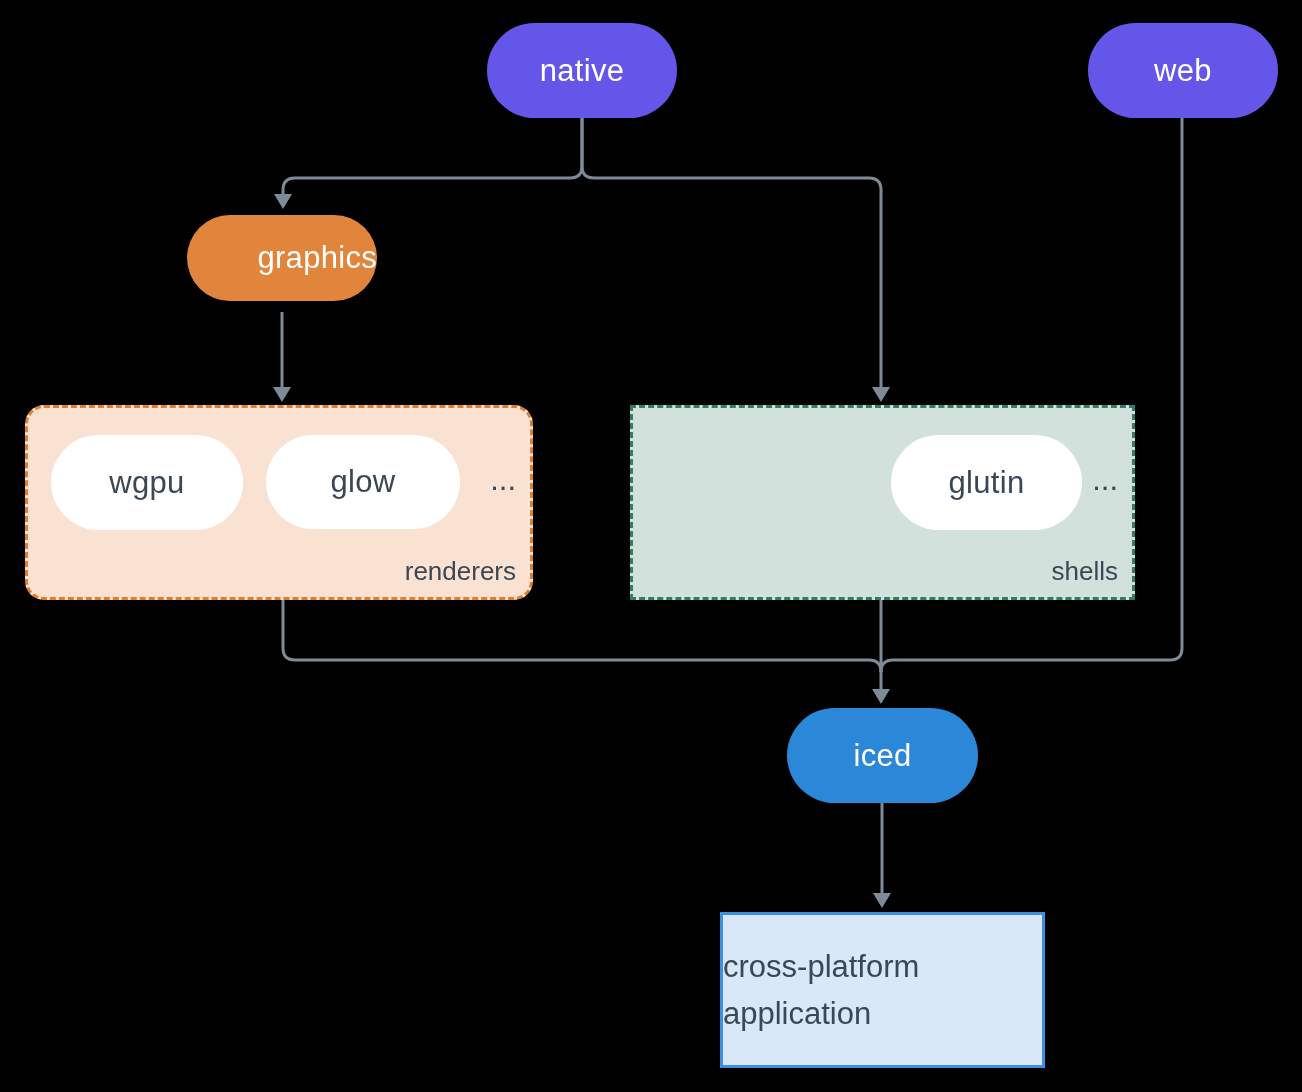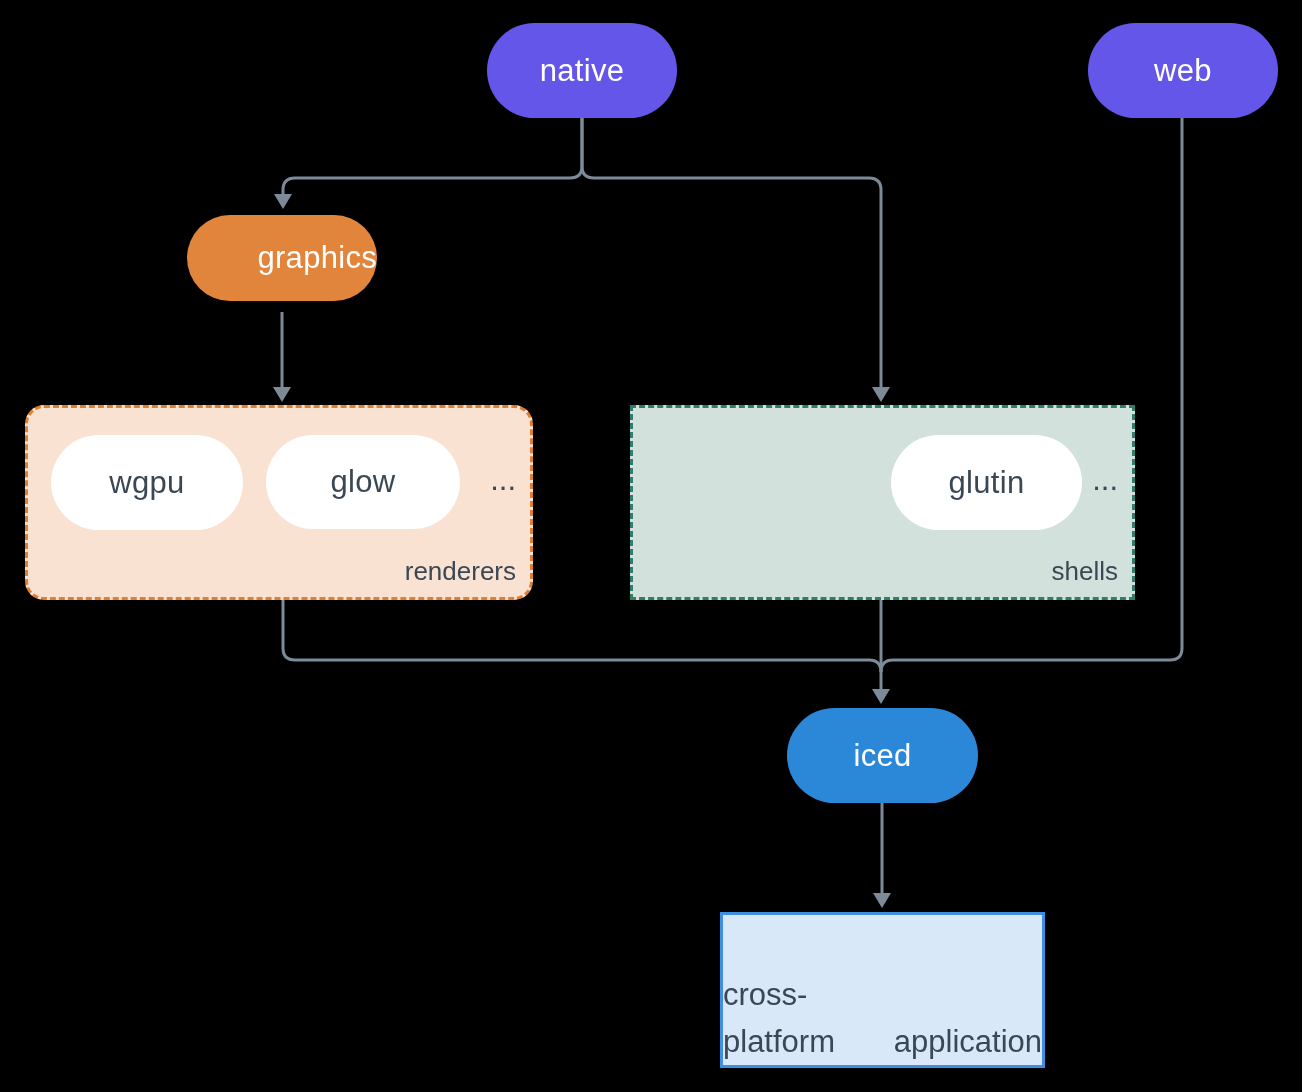--- a/index.html
+++ b/index.html
@@ -81,22 +81,22 @@
     font-size: 31px;
     color: var(--color-dark_text);
   }
   .app-box {
     position: absolute;
     left: 720px; top: 912px;
     width: 325px; height: 156px;
     background: var(--color-app_fill);
     border: 3px solid var(--color-app_border);
     display: flex;
-    flex-direction: row;
-    align-items: flex-end;
+    flex-direction: column;
+    align-items: flex-start;
     justify-content: center;
     font-size: 31px;
     line-height: 47px;
     color: var(--color-dark_text);
   }
 </style>
 </head>
 <body>
 
 <div class="canvas">

